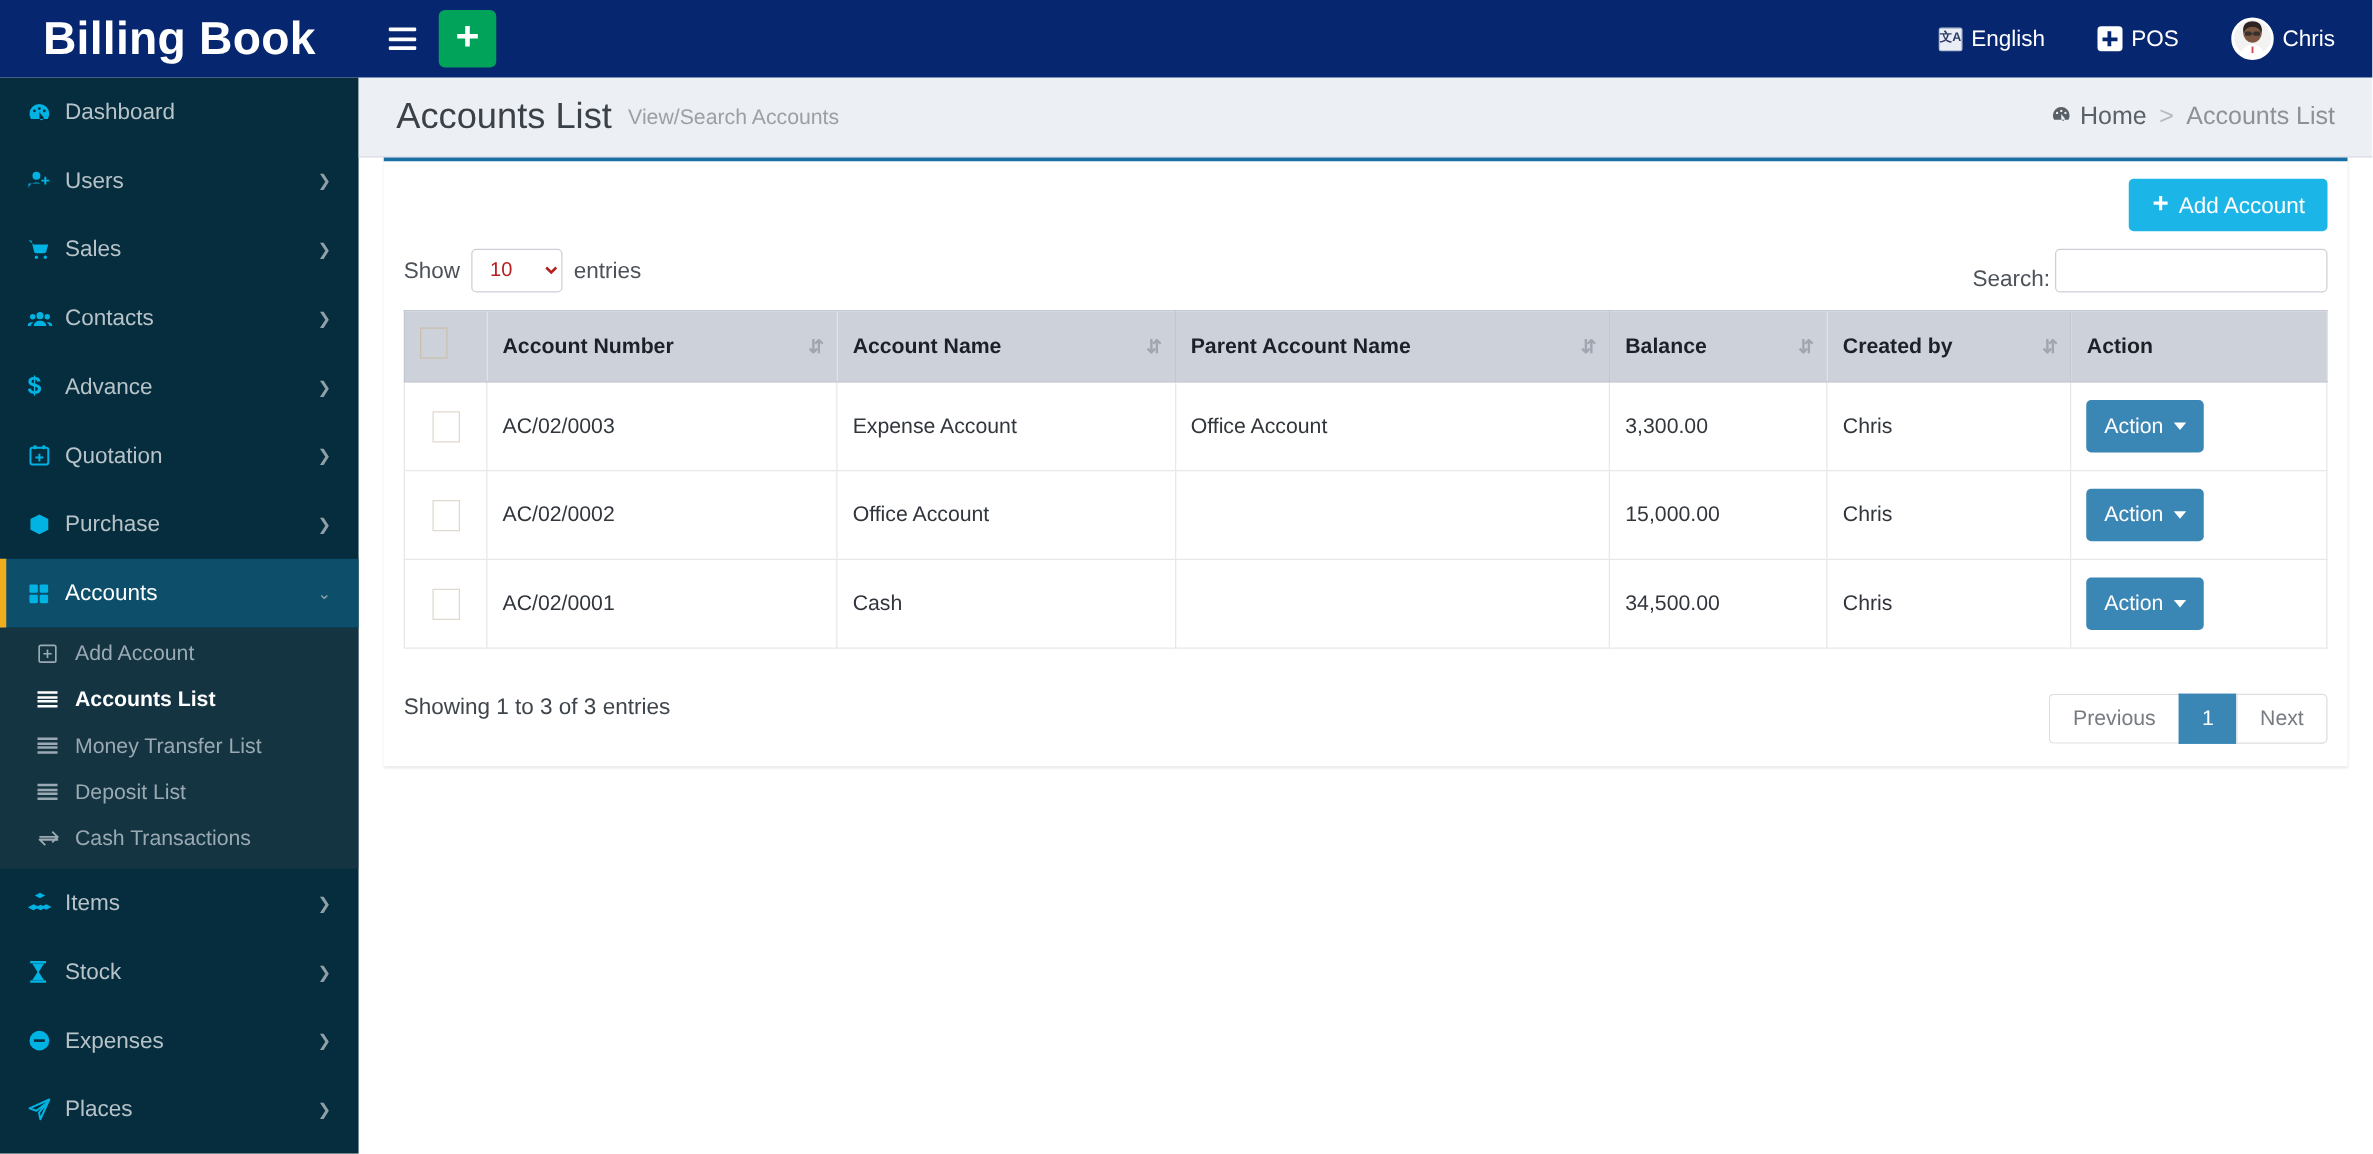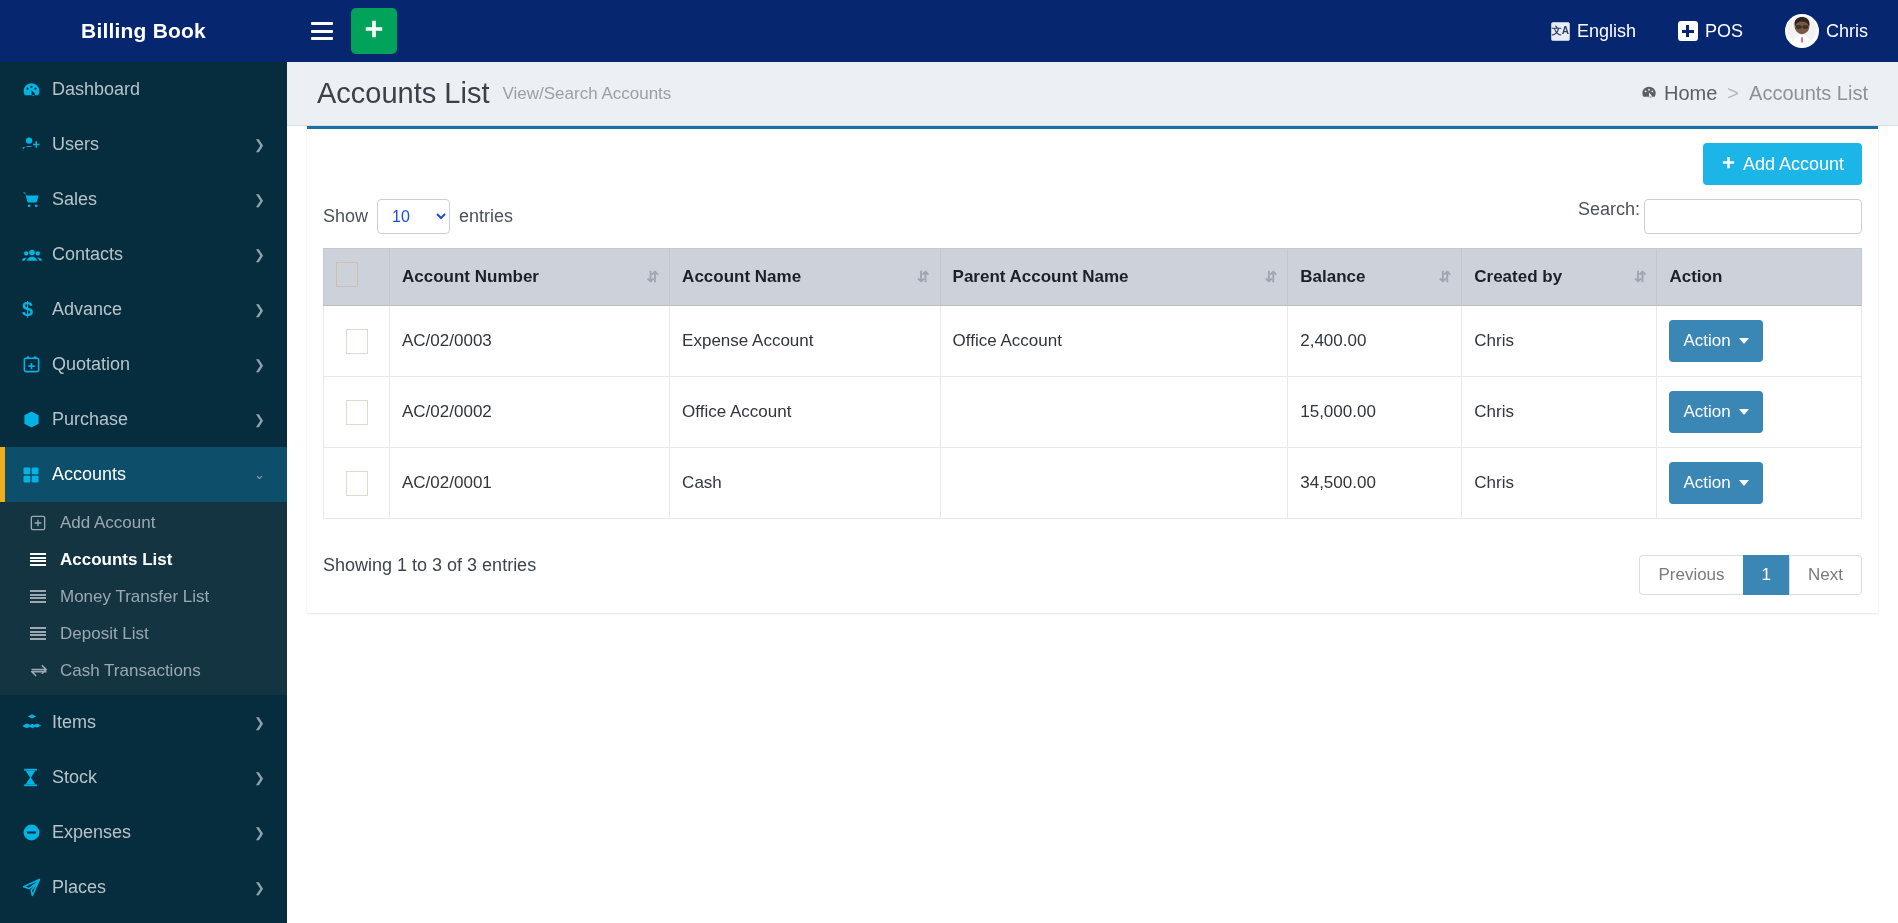--- a/index.html
+++ b/index.html
@@ -16,21 +16,21 @@
   .topbar {
     height: 62px; min-height: 62px;
     background: #06266f;
     display: flex; align-items: center;
     position: relative; z-index: 20;
   }
   .brand {
     width: 287px; min-width: 287px; height: 46px;
     background: #06266f;
     display: flex; align-items: center; justify-content: center;
-    color: #ffffff; font-size: 21px; font-weight: bold;
+    color: #ffffff; font-size: 37px; font-weight: bold;
     letter-spacing: .2px;
   }
   .topbar-left { display: flex; align-items: center; gap: 18px; padding-left: 24px; }
   .hamburger { width: 22px; height: 18px; display: flex; flex-direction: column; justify-content: space-between; cursor: pointer; }
   .hamburger i { display: block; height: 3px; background: #ffffff; border-radius: 1px; }
   .plus-btn {
     width: 46px; height: 46px; background: #00a359; border-radius: 5px;
     display: flex; align-items: center; justify-content: center; cursor: pointer;
   }
   .plus-btn svg { width: 22px; height: 22px; fill: #ffffff; }
@@ -115,33 +115,33 @@
   }
   .panel-topbar { display: flex; justify-content: flex-end; }
   .btn-add {
     background: #1cb5e8; color: #ffffff; border: none;
     border-radius: 4px; height: 42px; padding: 0 18px;
     font-size: 18px; display: flex; align-items: center; gap: 7px; cursor: pointer;
   }
   .controls { display: flex; align-items: center; margin-top: 14px; }
   .show-entries { display: flex; align-items: center; gap: 9px; font-size: 18px; color: #4c525a; }
   select.entries-select {
-    height: 35px; width: 73px; font-size: 16px; color: #1d4ed8;
+    height: 35px; width: 73px; font-size: 16px; color: #b91c1c;
     border: 1px solid #ccd0d6; border-radius: 4px; background: #ffffff;
     padding-left: 10px;
   }
   .right-controls { margin-left: auto; display: flex; align-items: center; }
   .dt-buttons { display: flex; }
   .dt-btn {
     background: #47c4c9; color: #ffffff; border: none;
     border-right: 1px solid #ffffff;
     height: 36px; padding: 0 14px; font-size: 17px; cursor: pointer;
   }
   .dt-btn:last-child { border-right: none; }
-  .search-wrap { display: flex; align-items: flex-start; font-size: 18px; color: #4c525a; margin-left: 8px; }
+  .search-wrap { display: flex; align-items: flex-end; font-size: 18px; color: #4c525a; margin-left: 8px; }
   .search-input {
     height: 35px; width: 218px; margin-left: 4px;
     border: 1px solid #ccd0d6; border-radius: 4px; padding: 0 8px; font-size: 16px;
     background: #ffffff;
   }
 
   table.dt { width: 100%; border-collapse: collapse; margin-top: 14px; padding-left: 24px; }
   table.dt thead th {
     background: #ccd1da; color: #1c2128;
     text-align: left; font-size: 17px; font-weight: bold;
@@ -514,21 +514,21 @@
               <span>Action</span>
             </th>
           </tr>
         </thead>
         <tbody>
           <tr>
             <td class="cb-col"><span class="row-cb"></span></td>
             <td>AC/02/0003</td>
             <td>Expense Account</td>
             <td>Office Account</td>
-            <td>2,400.00</td>
+            <td>3,300.00</td>
             <td>Chris</td>
             <td>
               <button class="btn-action">
                 <span>Action</span>
                 <span class="tri"></span>
               </button>
             </td>
           </tr>
           <tr>
             <td class="cb-col"><span class="row-cb"></span></td>

